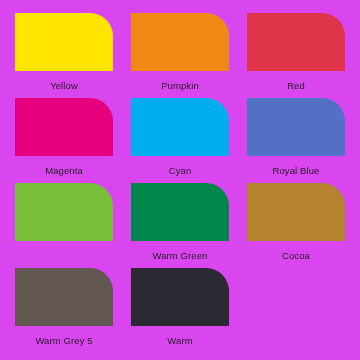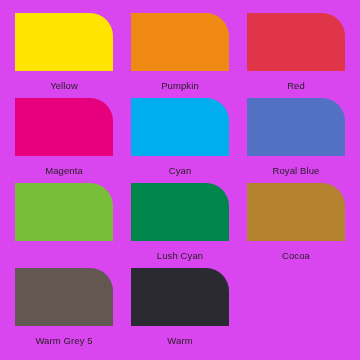--- a/index.html
+++ b/index.html
@@ -82,21 +82,21 @@
     </div>
     <div class="swatch-cell">
       <div class="swatch-chip" style="background: rgb(82, 113, 196);"></div>
       <div class="swatch-label" style="color: rgb(35, 31, 32); text-align: center;">Royal Blue</div>
     </div>
     <div class="swatch-cell">
       <div class="swatch-chip" style="background: rgb(120, 190, 57);"></div>
     </div>
     <div class="swatch-cell">
       <div class="swatch-chip" style="background: rgb(0, 133, 74);"></div>
-      <div class="swatch-label" style="color: rgb(35, 31, 32);">Lush Cyan</div>
+      <div class="swatch-label" style="color: rgb(35, 31, 32);">Warm Green</div>
     </div>
     <div class="swatch-cell">
       <div class="swatch-chip" style="background: rgb(181, 130, 47);"></div>
       <div class="swatch-label" style="color: rgb(35, 31, 32);">Cocoa</div>
     </div>
     <div class="swatch-cell">
       <div class="swatch-chip" style="background: rgb(99, 87, 81);"></div>
       <div class="swatch-label" style="color: rgb(35, 31, 32);">Warm Grey 5</div>
     </div>
     <div class="swatch-cell">

